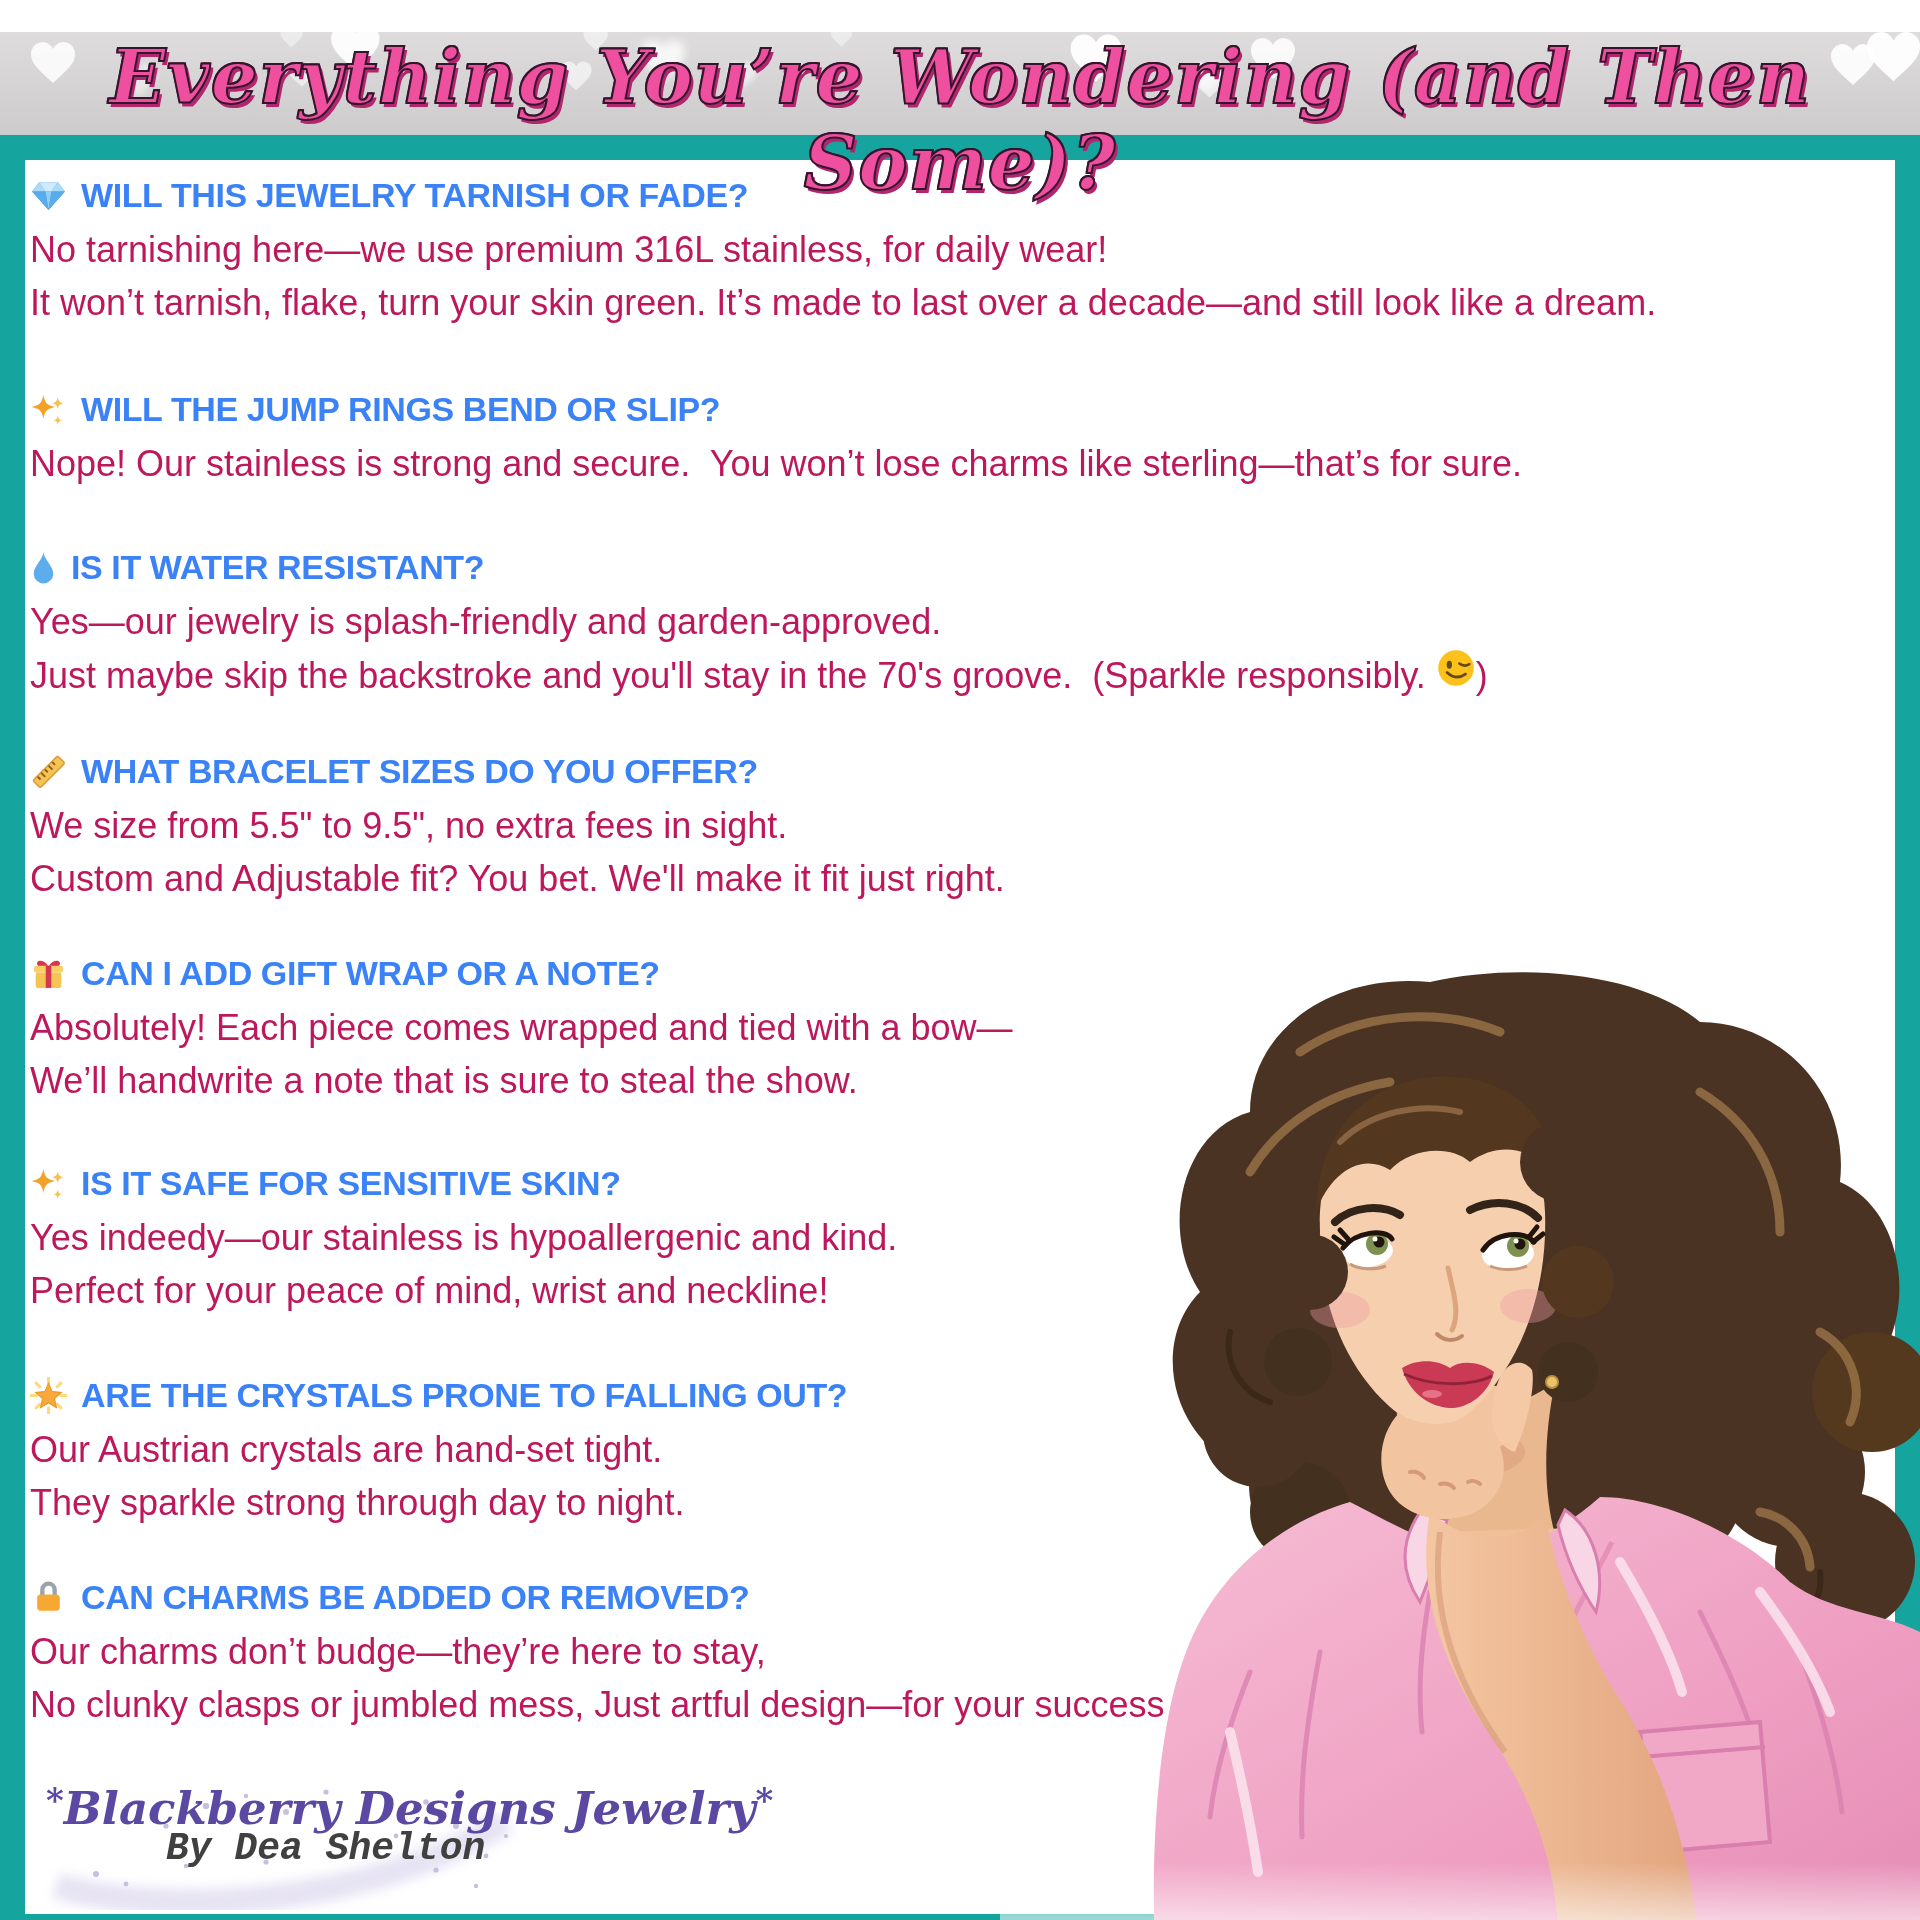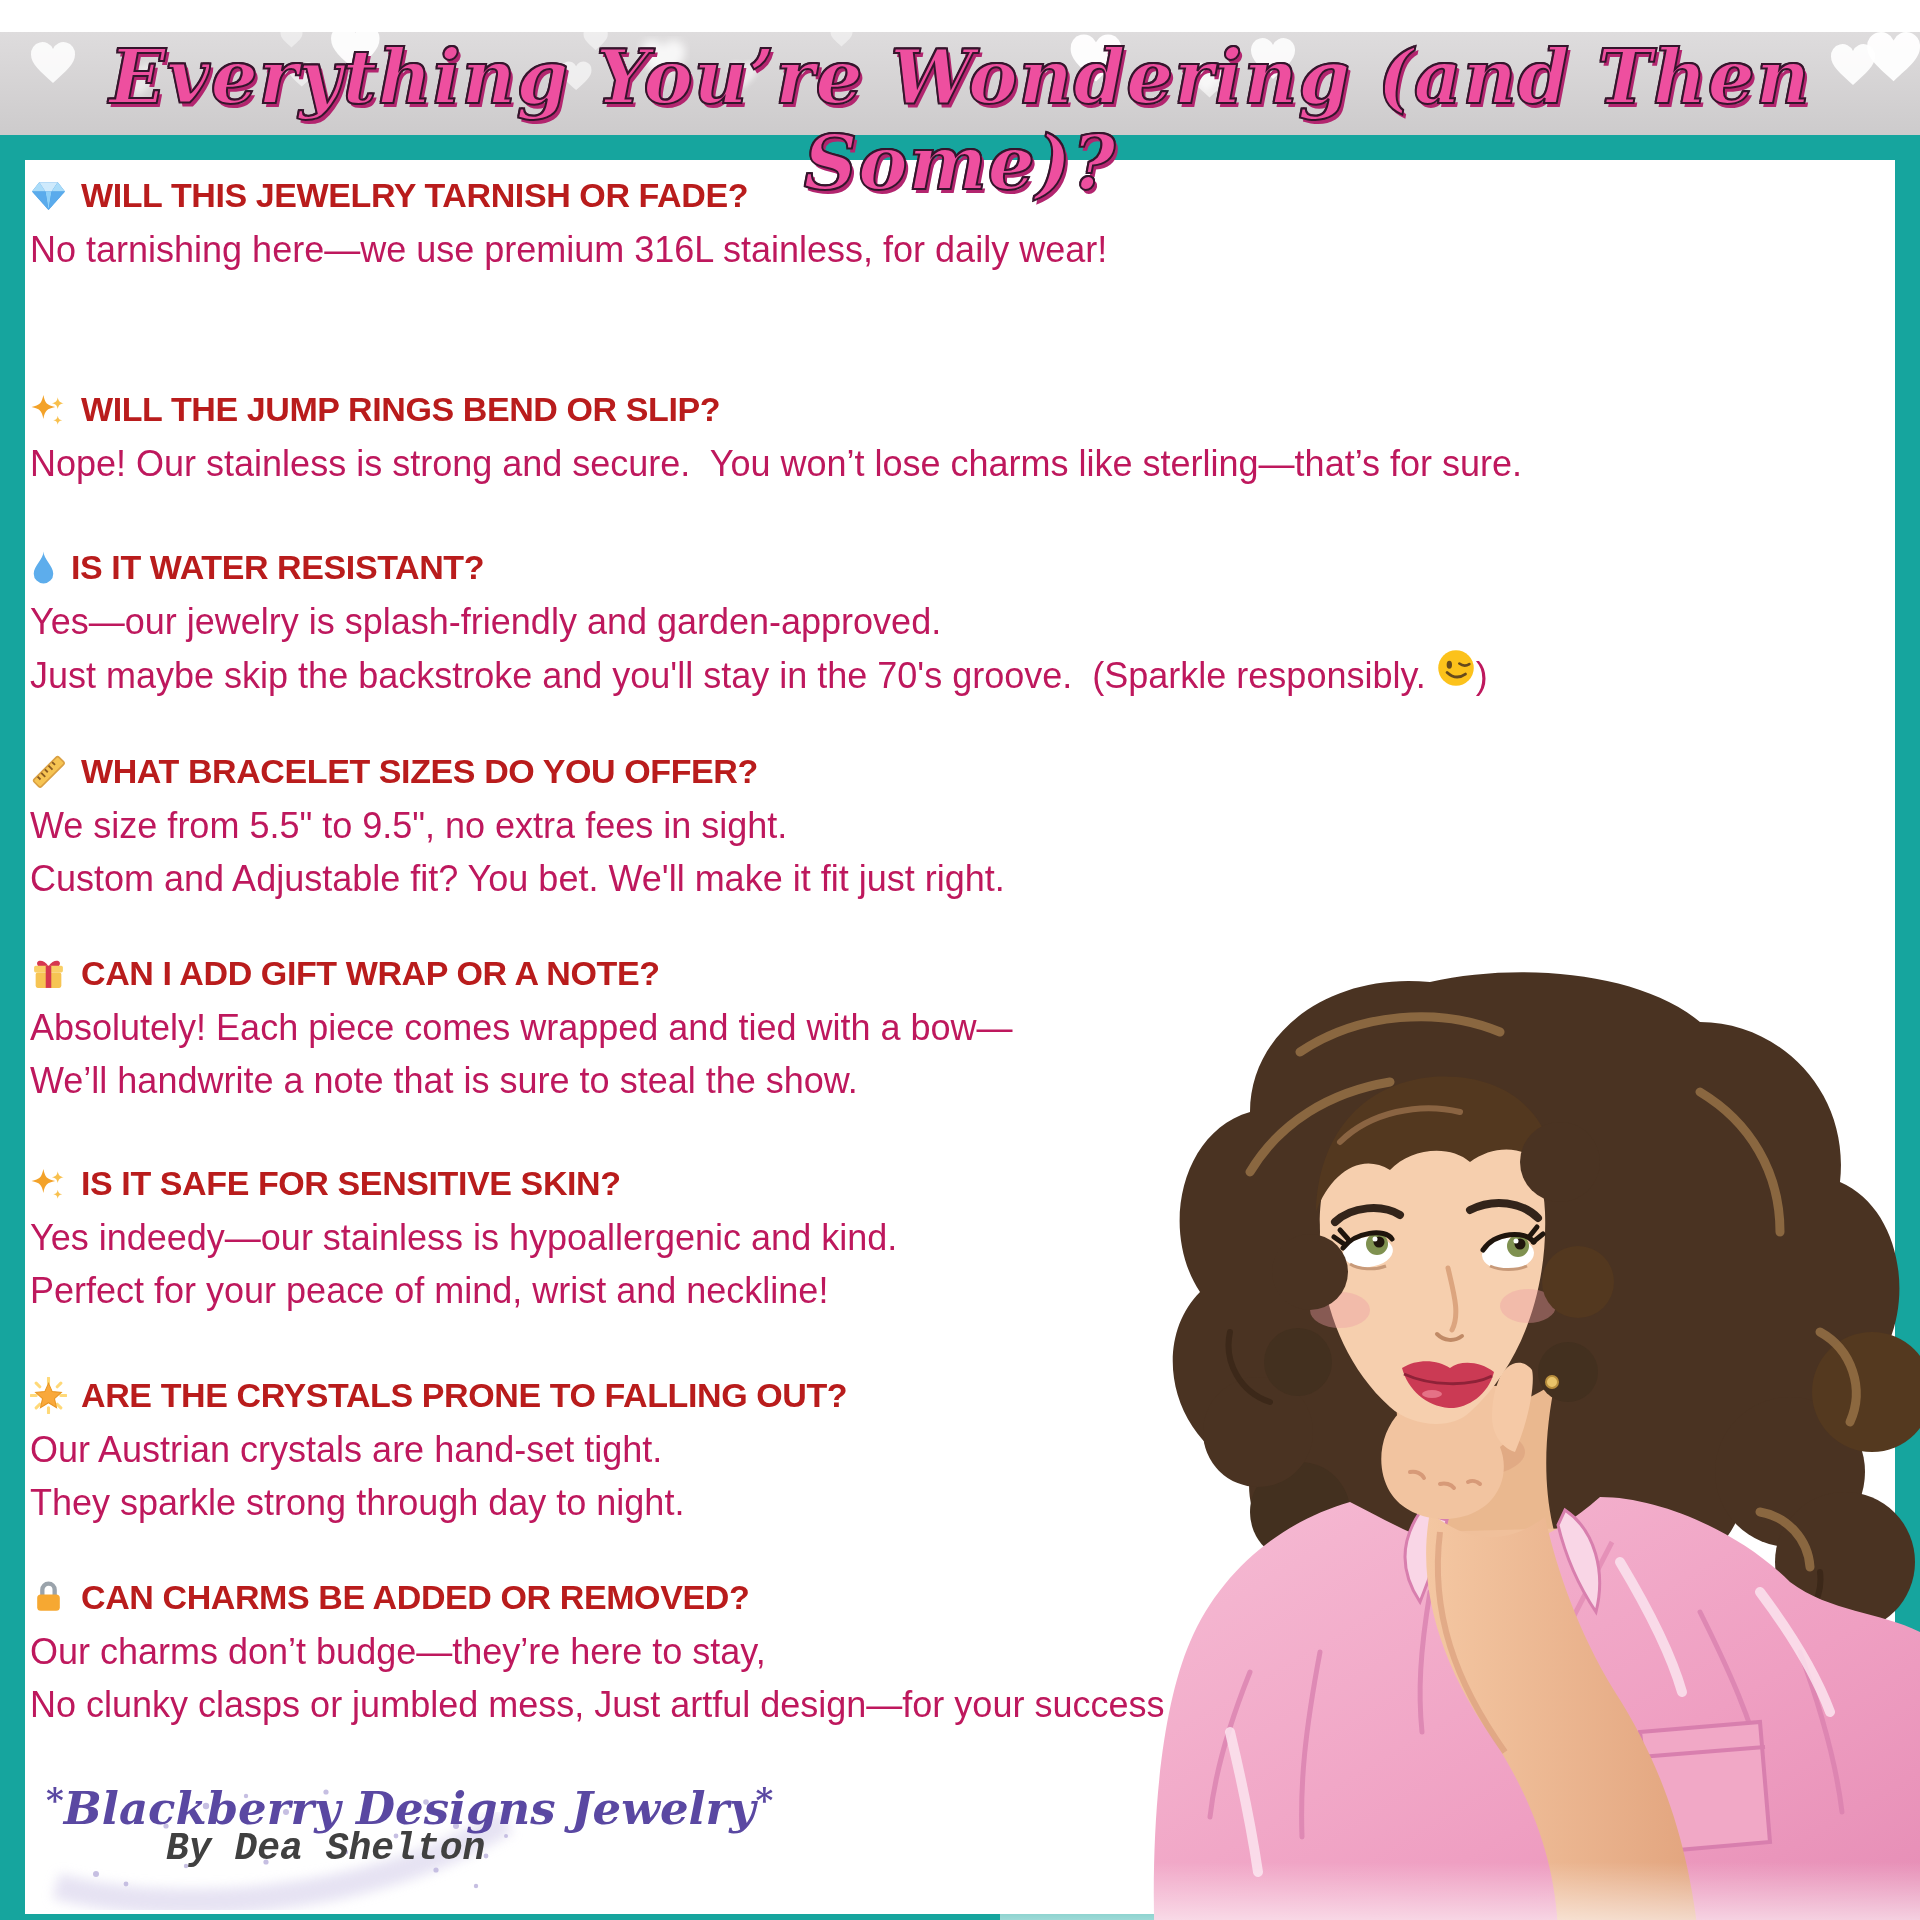--- a/index.html
+++ b/index.html
@@ -21,21 +21,21 @@
          text-shadow:3px 4px 0 #b3256f, -1px -1px 0 #35152c, 1px -1px 0 #35152c;}
 
   
   .frame{position:absolute;left:0;top:103px;width:1870px;height:1754px;z-index:2;
          border:25px solid #16a59e;background:#ffffff;}
 
   
   .content{position:absolute;inset:0;z-index:4;}
   .faq{position:absolute;left:30px;}
   .q{display:flex;align-items:center;gap:14px;height:46px;}
-  .qt{font-weight:700;font-size:34px;letter-spacing:-0.4px;color:#b91c1c;white-space:pre;}
+  .qt{font-weight:700;font-size:34px;letter-spacing:-0.4px;color:#3b82f6;white-space:pre;}
   .icon{display:inline-flex;align-items:center;justify-content:center;}
   .isvg{width:37px;height:37px;}
   .a{font-size:36px;line-height:53px;color:#be185d;white-space:pre;margin-top:5px;}
   .a + .a{margin-top:0;}
   .wink .isvg{width:40px;height:40px;vertical-align:-7px;}
 
   
   .logo{position:absolute;left:46px;top:1748px;width:520px;z-index:5;}
   .logo .swoosh{position:absolute;left:-10px;top:-14px;width:520px;height:160px;}
   .logo-line1{position:relative;font-family:"DejaVu Serif","Liberation Serif",serif;font-style:italic;
@@ -146,20 +146,21 @@
     <section class="faq" style="top:140px">
       <div class="q">
         <span class="icon">
             <svg class="isvg">
               <use href="#sym-gem"></use>
             </svg>
           </span>
         <span class="qt">WILL THIS JEWELRY TARNISH OR FADE?</span>
       </div>
       <div class="a">No tarnishing here—we use premium 316L stainless, for daily wear!</div>
+      <div class="a">It won’t tarnish, flake, turn your skin green. It’s made to last over a decade—and still look like a dream.</div>
     </section>
 
     <section class="faq" style="top:354px">
       <div class="q">
         <span class="icon">
             <svg class="isvg">
               <use href="#sym-sparkles"></use>
             </svg>
           </span>
         <span class="qt">WILL THE JUMP RINGS BEND OR SLIP?</span>

